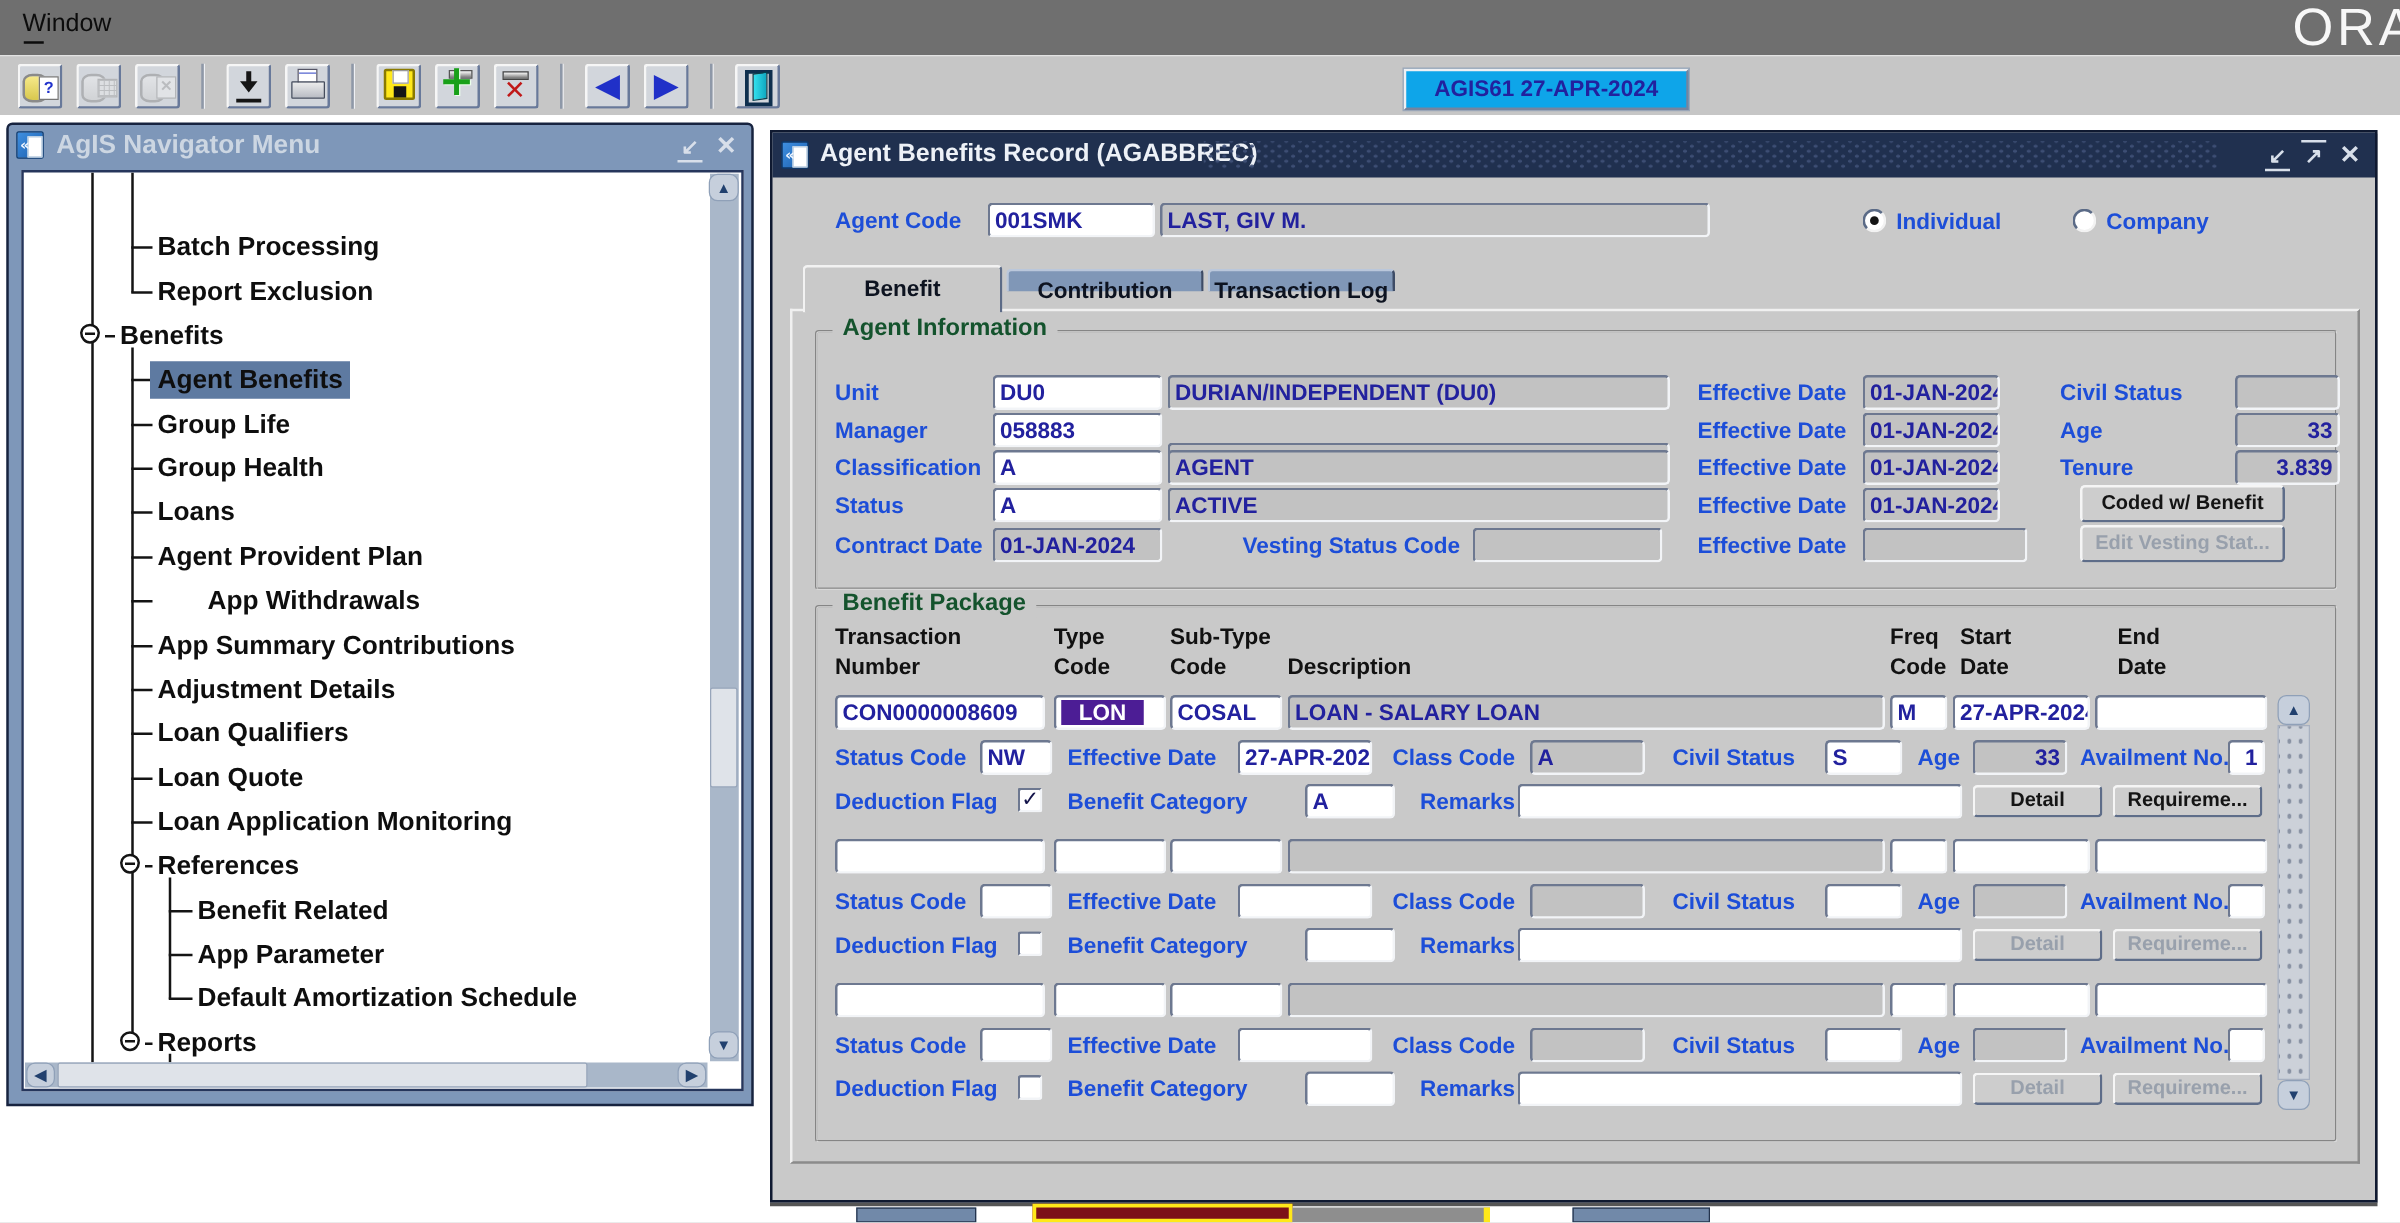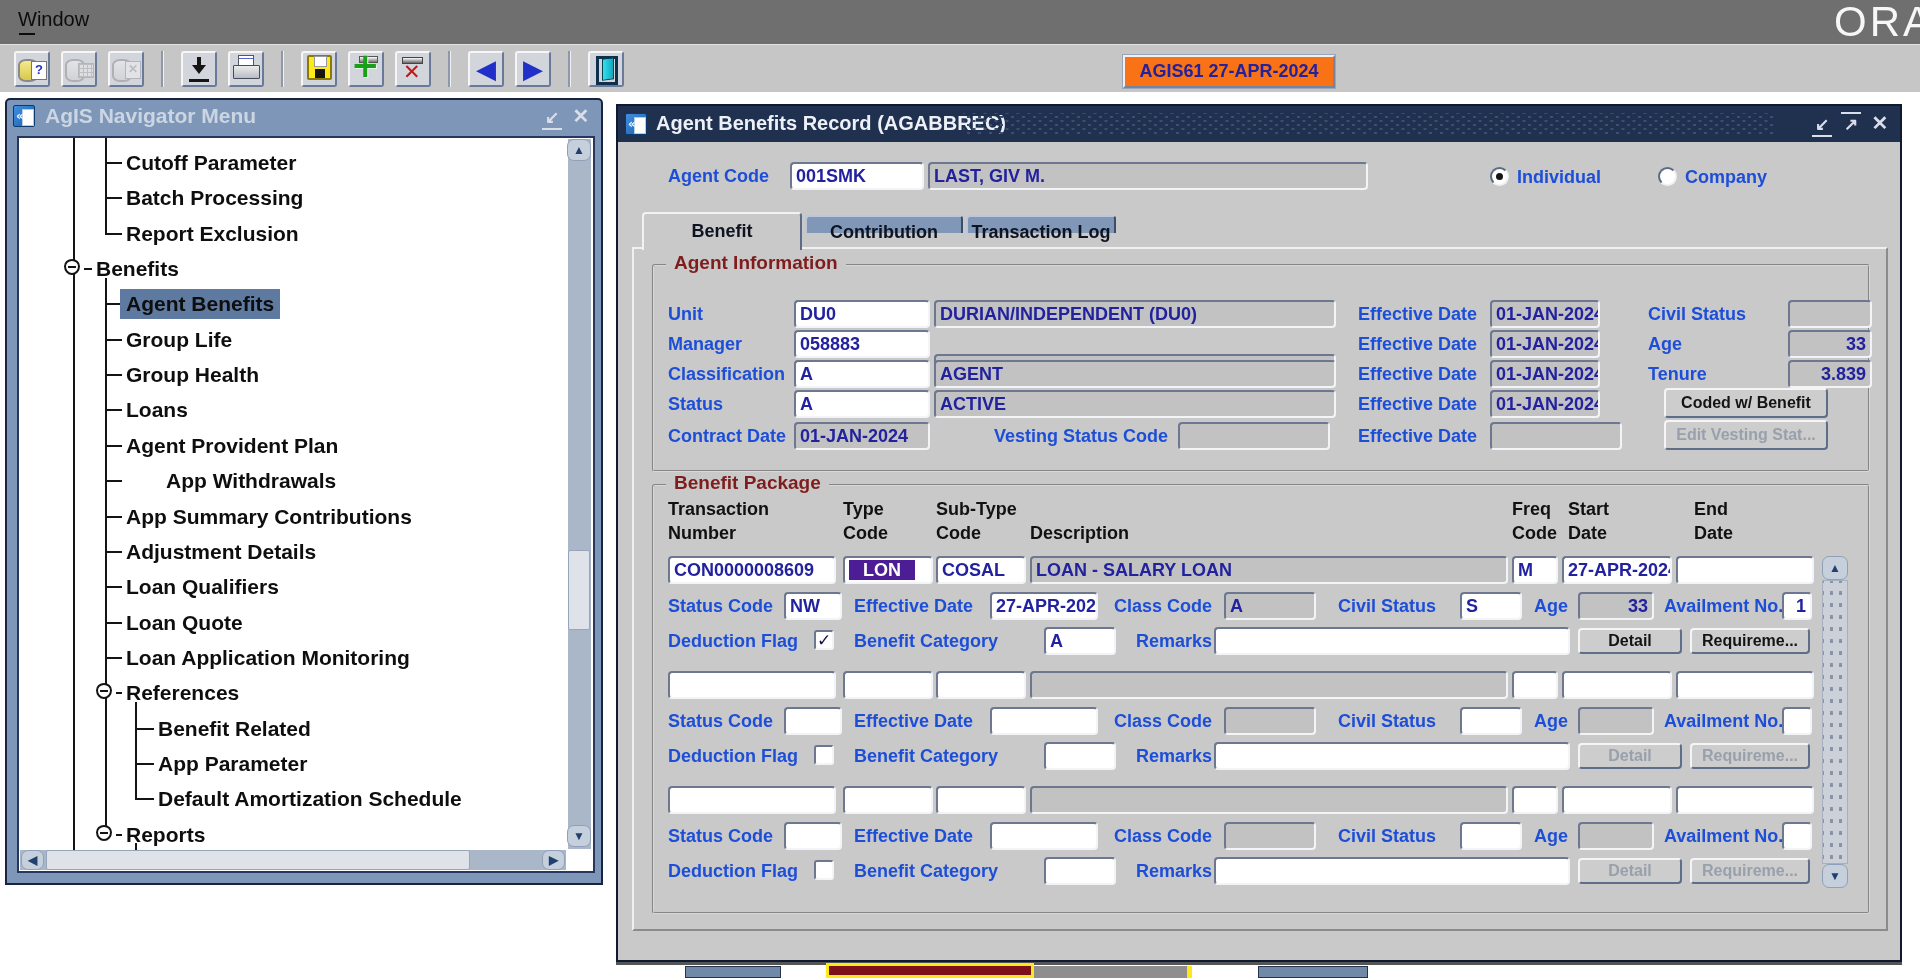--- a/index.html
+++ b/index.html
@@ -42,21 +42,21 @@
   .ic-plus::before{content:"";position:absolute;left:8px;top:2px;width:17px;height:5px;background:linear-gradient(#fdfdfd,#777);border:1px solid #555}
   .ic-plus::after{content:"+";position:absolute;left:0;top:-6px;font:900 34px/34px "DejaVu Sans",sans-serif;color:#18a018;text-shadow:1px 1px 0 #eaffea}
   .ic-delx::before{content:"";position:absolute;left:4px;top:3px;width:19px;height:5px;background:linear-gradient(#fbfbfb,#666);border:1px solid #444}
   .ic-delx::after{content:"✕";position:absolute;left:5px;top:8px;font:900 21px/21px "DejaVu Sans",sans-serif;color:#c01818}
   .ic-left,.ic-right{text-align:center}
   .ic-left::before{content:"◀";font:26px/30px "DejaVu Sans",sans-serif;color:#2030c8}
   .ic-right::before{content:"▶";font:26px/30px "DejaVu Sans",sans-serif;color:#2030c8}
   .ic-door::before{content:"";position:absolute;left:5px;top:2px;width:16px;height:23px;border:3px solid #0e2f4e}
   .ic-door::after{content:"";position:absolute;left:11px;top:4px;width:10px;height:20px;background:linear-gradient(90deg,#34e0ee,#0fa8c0);
      border:1px solid #06404e;transform:skewY(-8deg)}
-  .ctx-field{position:absolute;left:1123px;top:55px;width:212px;height:33px;background:#f97316;
+  .ctx-field{position:absolute;left:1123px;top:55px;width:228px;height:33px;background:#0ea5e9;
      border:2px solid;border-color:#eef0f4 #76849e #76849e #eef0f4;outline:1px solid #9aa6b8;
      color:#22219e;font-weight:700;font-size:18px;text-align:center;line-height:29px}
 
   
   .lbl{position:absolute;font-size:18px;font-weight:700;color:#1d4ed8;line-height:28px;white-space:nowrap}
   .fld{position:absolute;height:28px;background:#fff;border:2px solid;border-color:#6d7890 #f2f4f7 #f2f4f7 #6d7890;border-radius:4px;
        color:#22219e;font-weight:700;font-size:18px;line-height:24px;padding:0 4px;white-space:nowrap;overflow:hidden}
   .fld.gray{background:#c2c2c2}
   .fld.right{text-align:right}
   .btn3d{position:absolute;background:#cdcdcd;border:2px solid;border-color:#f5f5f5 #5e6d89 #5e6d89 #f5f5f5;border-radius:4px;
@@ -104,21 +104,21 @@
   .rec-title-text{position:absolute;left:38px;top:6px;font-size:20px;font-weight:600;color:#edf1f7;white-space:nowrap}
   .ttl-pattern{position:absolute;left:345px;right:125px;top:7px;bottom:7px;
      background-image:radial-gradient(#3d4e74 1.6px,transparent 1.8px),radial-gradient(#3d4e74 1.6px,transparent 1.8px);
      background-size:11px 8px;background-position:0 0,5.5px 4px}
   .rec-ctls{position:absolute;right:10px;top:5px}
   .tab{position:absolute;top:109px;height:18px;background:#8097b7;border:2px solid;border-color:#bac7db #3e4c66 #3e4c66 #bac7db;border-bottom:none;
        border-radius:4px 4px 0 0;text-align:center;font-weight:700;font-size:18px;line-height:30px;color:#0d1320;z-index:2}
   .tab.active{top:106px;height:38px;background:#c9c9c9;border-color:#f2f2f2 #5c6b87 #c9c9c9 #f2f2f2;line-height:34px;z-index:4}
   .panel{position:absolute;left:14px;top:141px;width:1256px;height:684px;border:2px solid;border-color:#f0f0f0 #8b8b8b #8b8b8b #f0f0f0;z-index:1}
   .fieldset{position:absolute;border:2px groove #d9d9d9;border-radius:3px}
-  .legend{position:absolute;top:-14px;left:12px;background:#c9c9c9;padding:0 8px;font-size:19px;font-weight:700;color:#7f1d1d}
+  .legend{position:absolute;top:-14px;left:12px;background:#c9c9c9;padding:0 8px;font-size:19px;font-weight:700;color:#14532d}
   .bph{position:absolute;font-size:18px;font-weight:700;color:#111;line-height:22px;white-space:nowrap}
   .bp-record{position:absolute;left:0;width:1218px;height:108px}
   .f-txn{left:14px;top:0;width:168px}   .f-type{left:189px;top:0;width:90px}
   .f-sub{left:282px;top:0;width:90px}   .f-desc{left:376px;top:0;width:478px}
   .f-freq{left:858px;top:0;width:46px}  .f-start{left:908px;top:0;width:110px}
   .f-end{left:1022px;top:0;width:138px}
   .l-status{left:14px;top:36px}  .f-status{left:130px;top:36px;width:58px}
   .l-eff{left:200px;top:36px}    .f-eff{left:336px;top:36px;width:108px}
   .l-class{left:460px;top:36px}  .f-class{left:570px;top:36px;width:92px}
   .l-civil{left:684px;top:36px}  .f-civil{left:806px;top:36px;width:62px}
@@ -195,24 +195,20 @@
       <span class="nav-title-text">AgIS Navigator Menu</span>
       <span class="nav-ctls"><span class="wctl u">↙</span><span class="wctl x">✕</span></span>
     </div>
     <div class="nav-white">
       <div class="tree">
         <div class="trunk" style="left:54px;top:0;height:712px"></div>
         <div class="trunk" style="left:86px;top:0;height:96px"></div>
         <div class="trunk" style="left:86px;top:140px;height:556px"></div>
         <div class="trunk" style="left:116px;top:564px;height:97px"></div>
         <div class="trunk" style="left:116px;top:705px;height:7px"></div>
-      <div class="tree-item" style="top: 7px;">
-            <span class="tick" style="left: 86px; width: 17px;"></span>
-            <span class="tlabel" style="left: 101px;">Cutoff Parameter</span>
-          </div>
           <div class="tree-item" style="top: 42.35px;">
             <span class="tick" style="left: 86px; width: 17px;"></span>
             <span class="tlabel" style="left: 101px;">Batch Processing</span>
           </div>
           <div class="tree-item" style="top: 77.7px;">
             <span class="tick" style="left: 86px; width: 17px;"></span>
             <span class="tlabel" style="left: 101px;">Report Exclusion</span>
           </div>
           <div class="tree-item" style="top: 113.05px;">
             <span class="tick" style="left: 65px; width: 8px;"></span>

